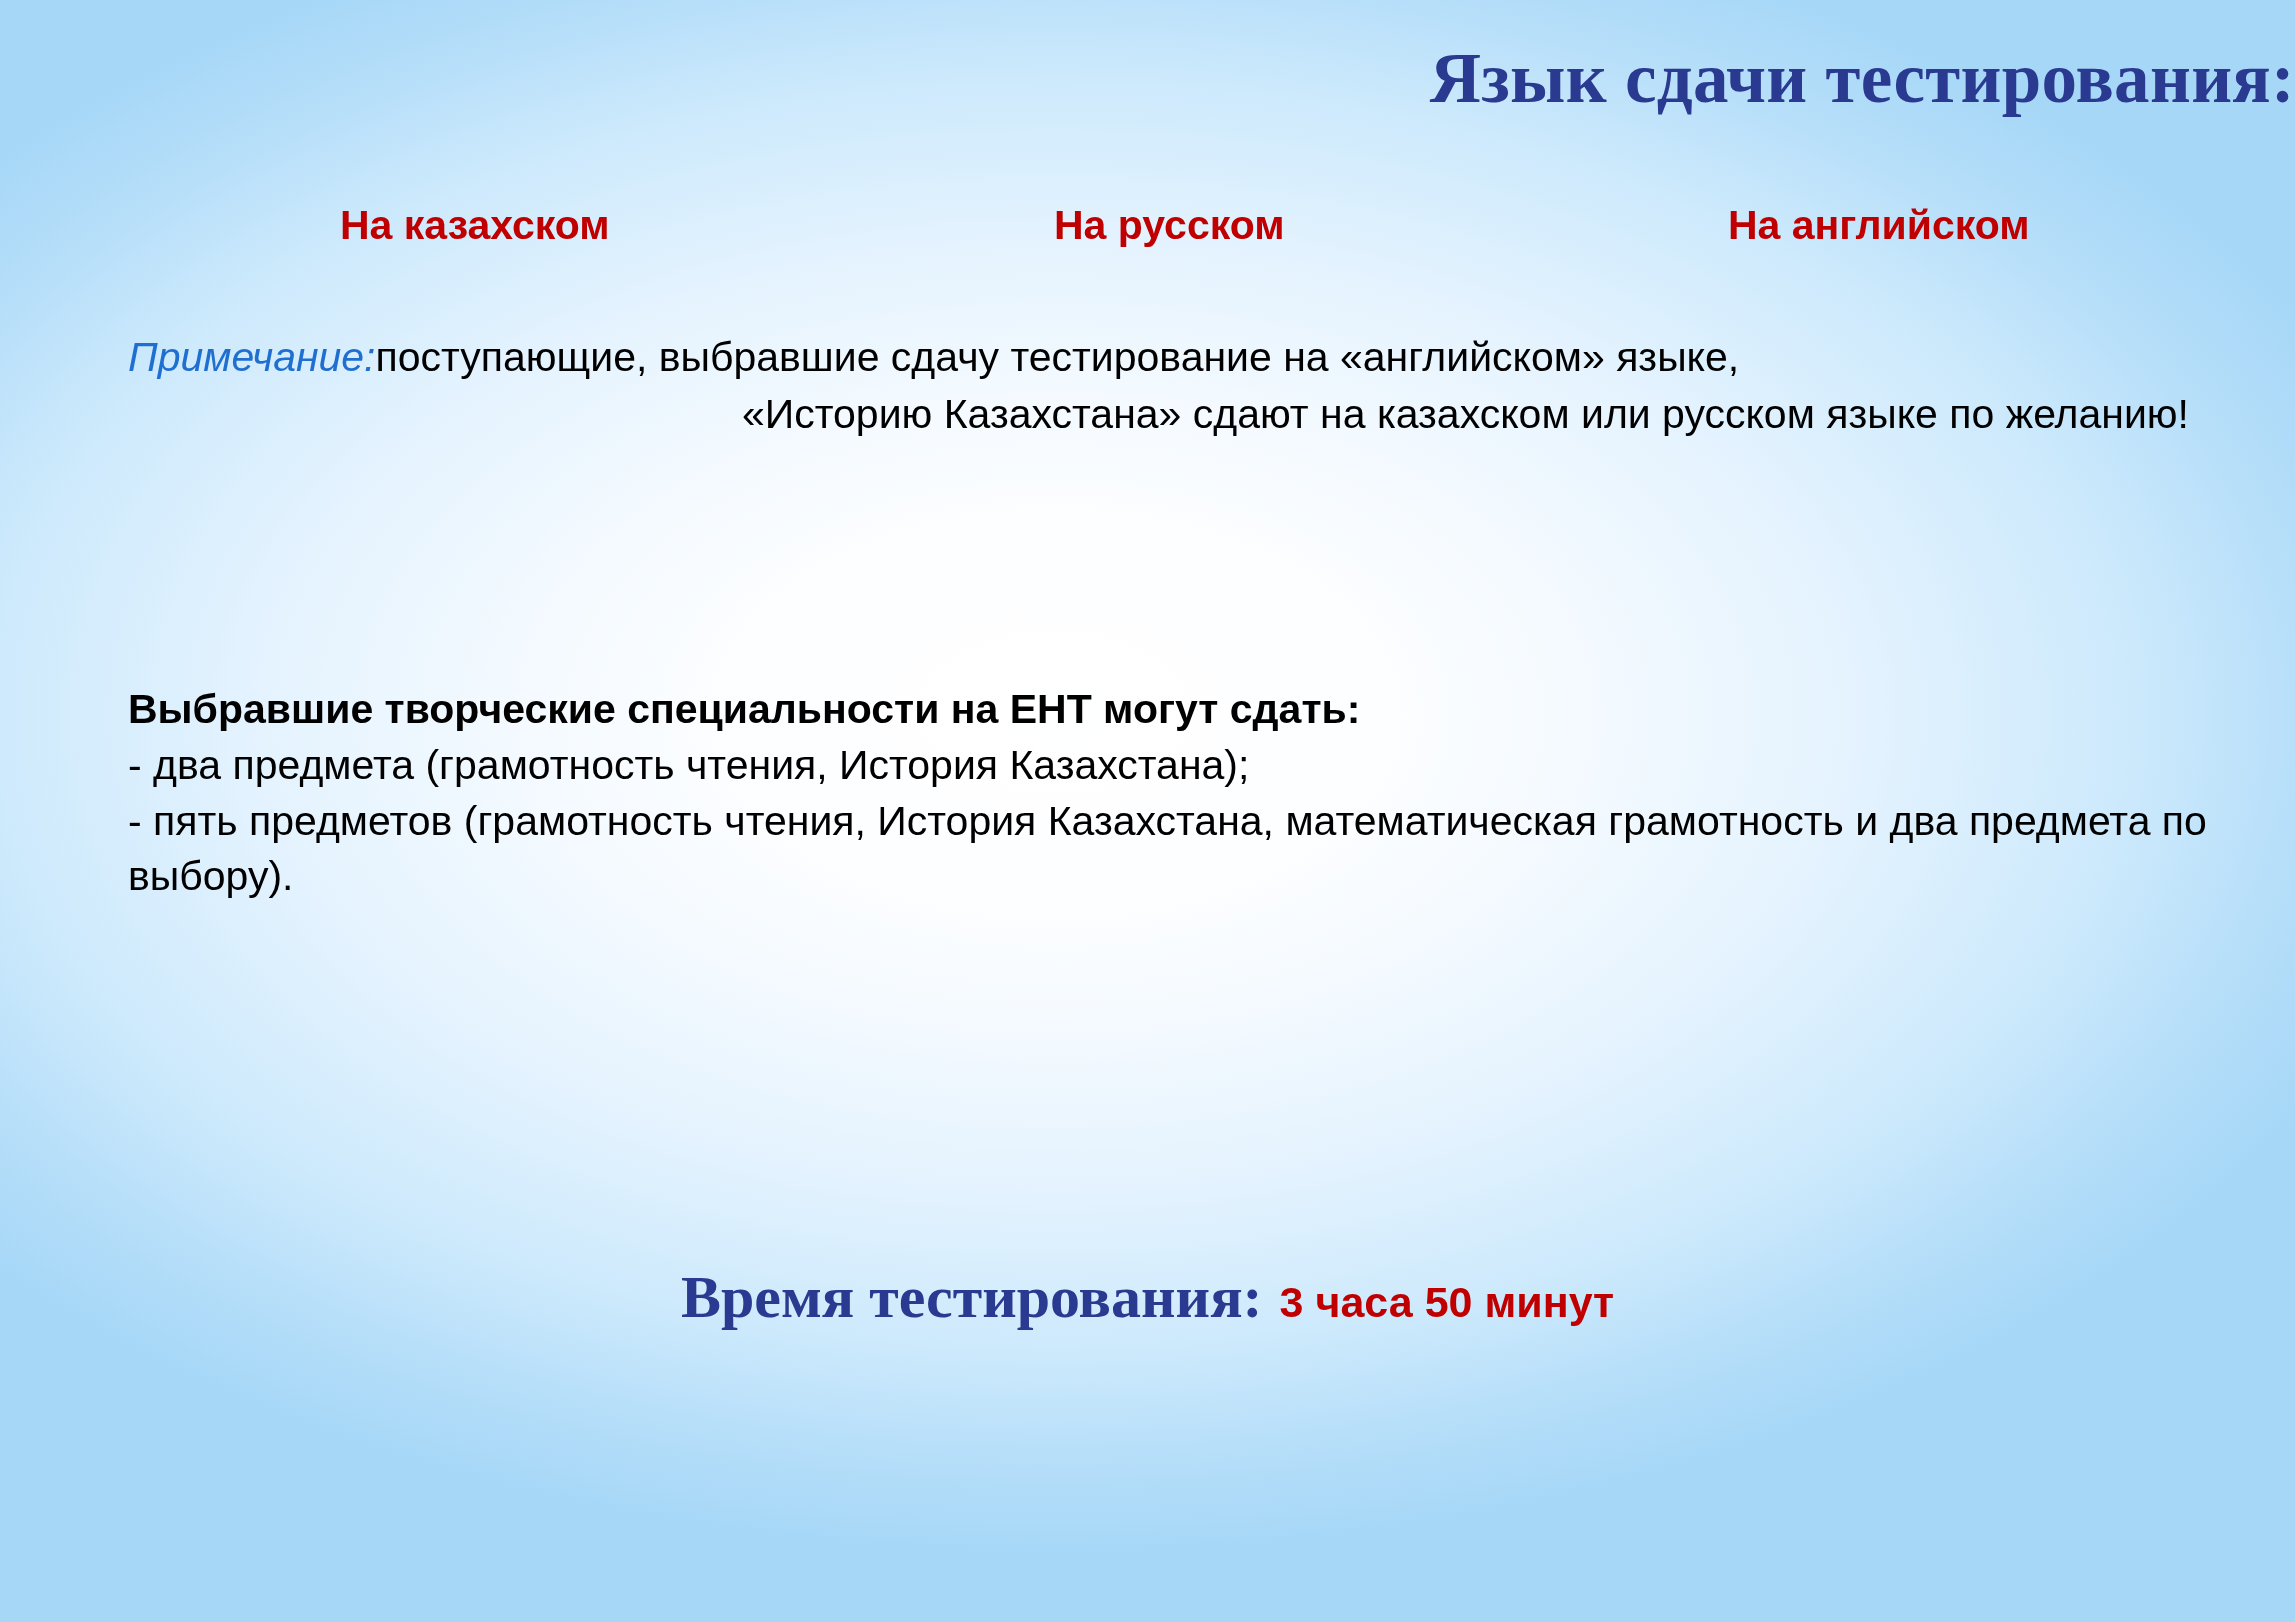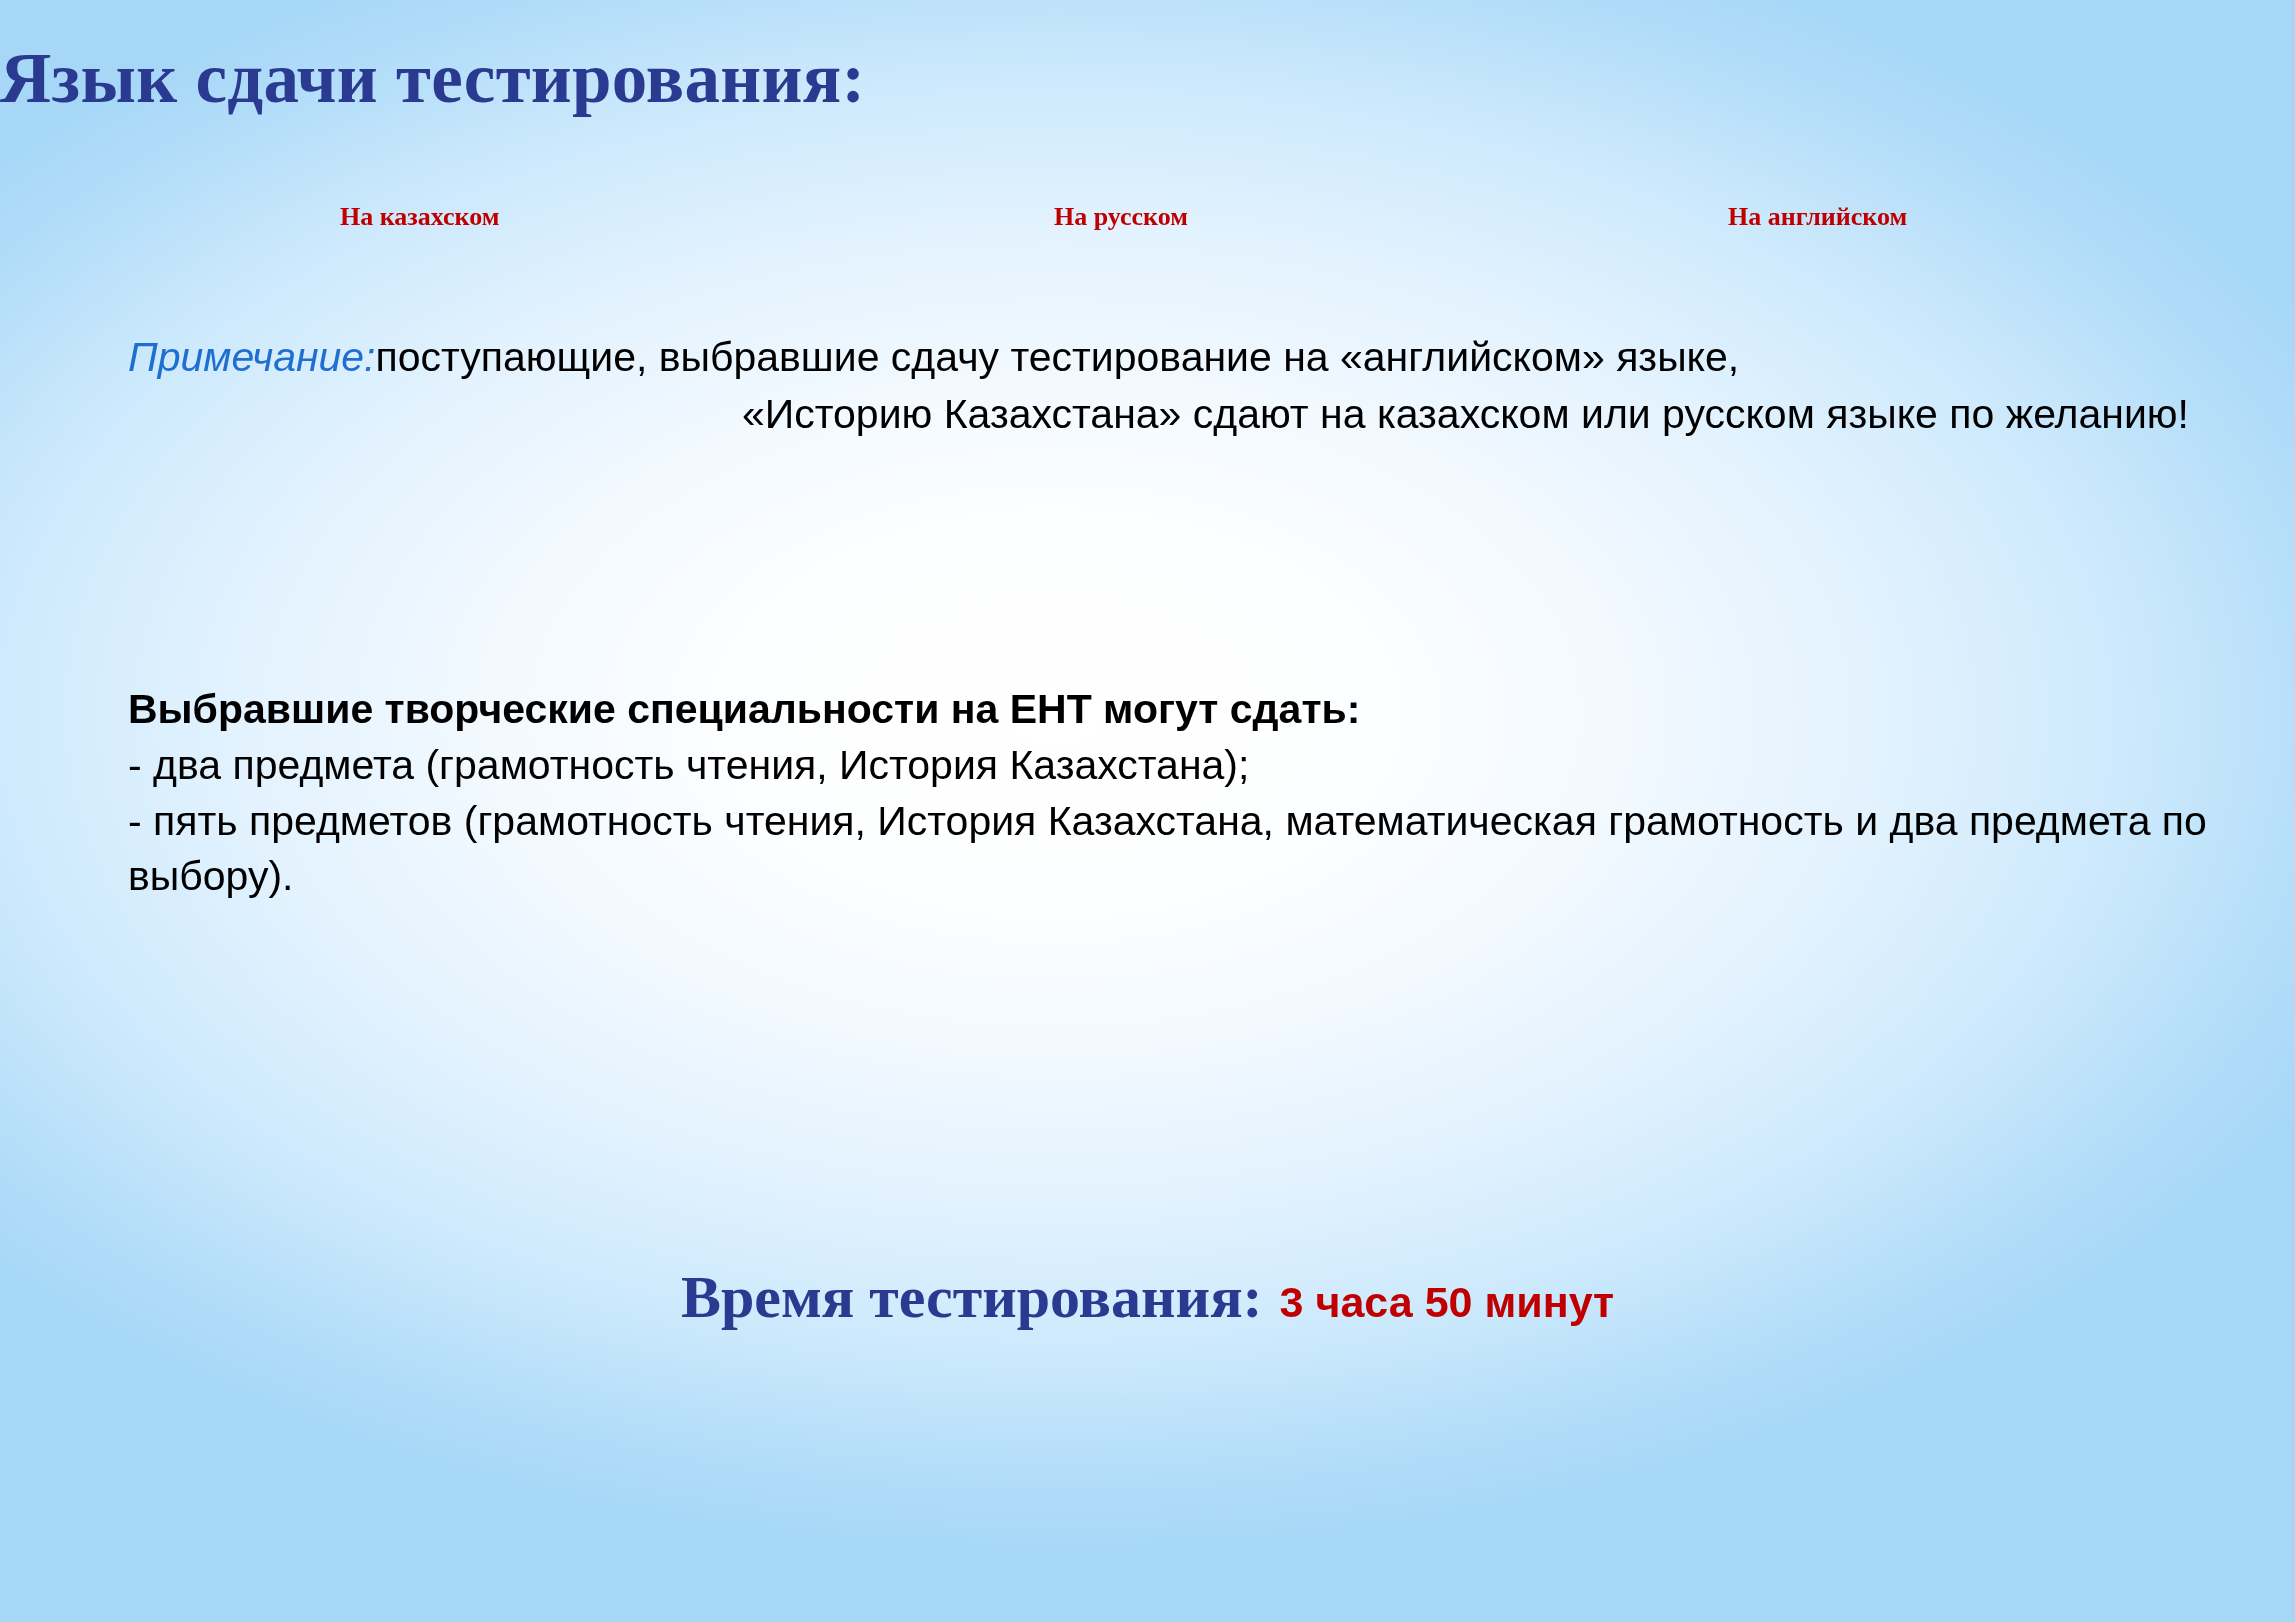--- a/index.html
+++ b/index.html
@@ -32,46 +32,45 @@
         #a6d7f7 100%);
     overflow: hidden;
   }
 
   
   .title {
     position: absolute;
     left: 0;
     right: 0;
     top: 38px;
-    text-align: left;
+    text-align: right;
     font-family: "Liberation Serif", serif;
     font-weight: 700;
     font-size: 71px;
     line-height: 1.15;
     color: #2a3a90;
     letter-spacing: 0.3px;
   }
 
   
   .lang-row {
     position: absolute;
     left: 0;
     right: 0;
     top: 202px;
     height: 72px;
   }
   .lang-item {
     position: absolute;
     top: 0;
     font-weight: 700;
-    font-size: 26px;
+    font-size: 41px;
     line-height: 1.15;
     color: #c00000;
     white-space: nowrap;
-    font-family: Liberation Serif, serif;
   }
   .lang-kz { left: 340px; }
   .lang-ru { left: 1054px; }
   .lang-en { left: 1728px; }
 
   
   .note-1 {
     position: absolute;
     left: 128px;
     width: 2061px;

